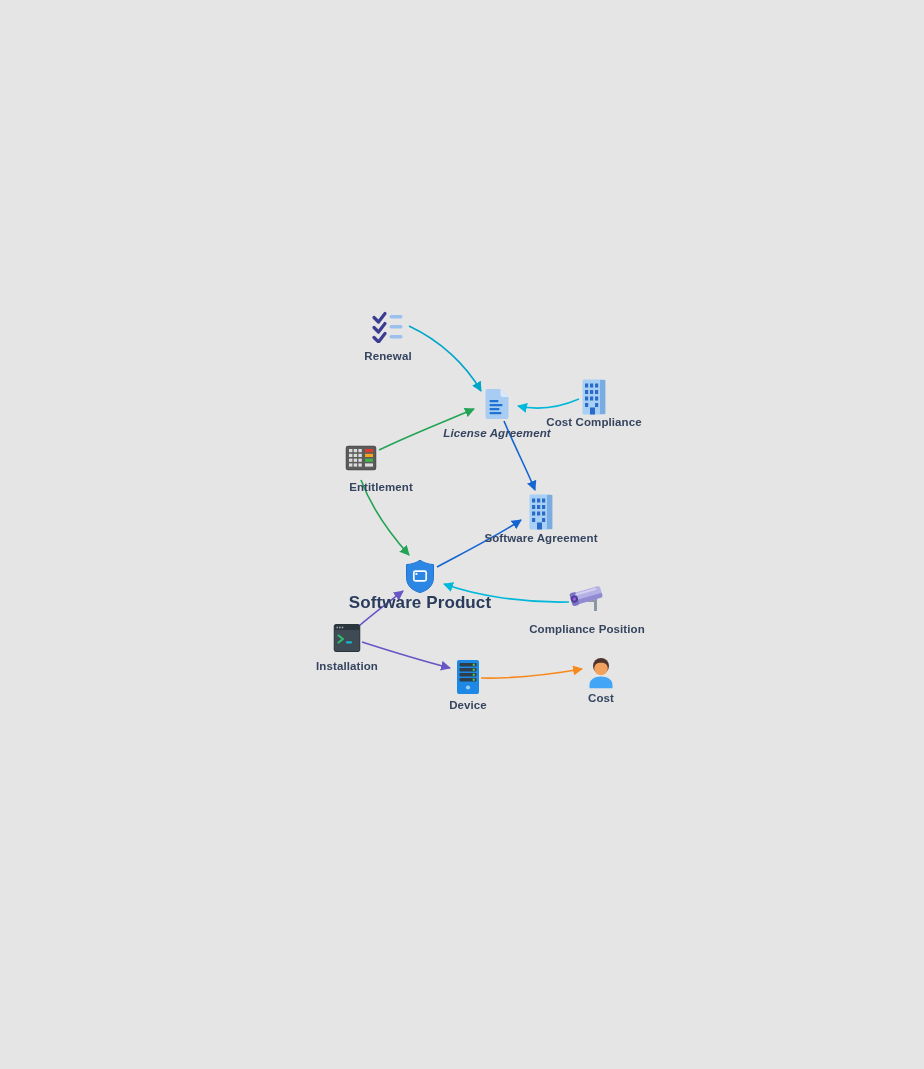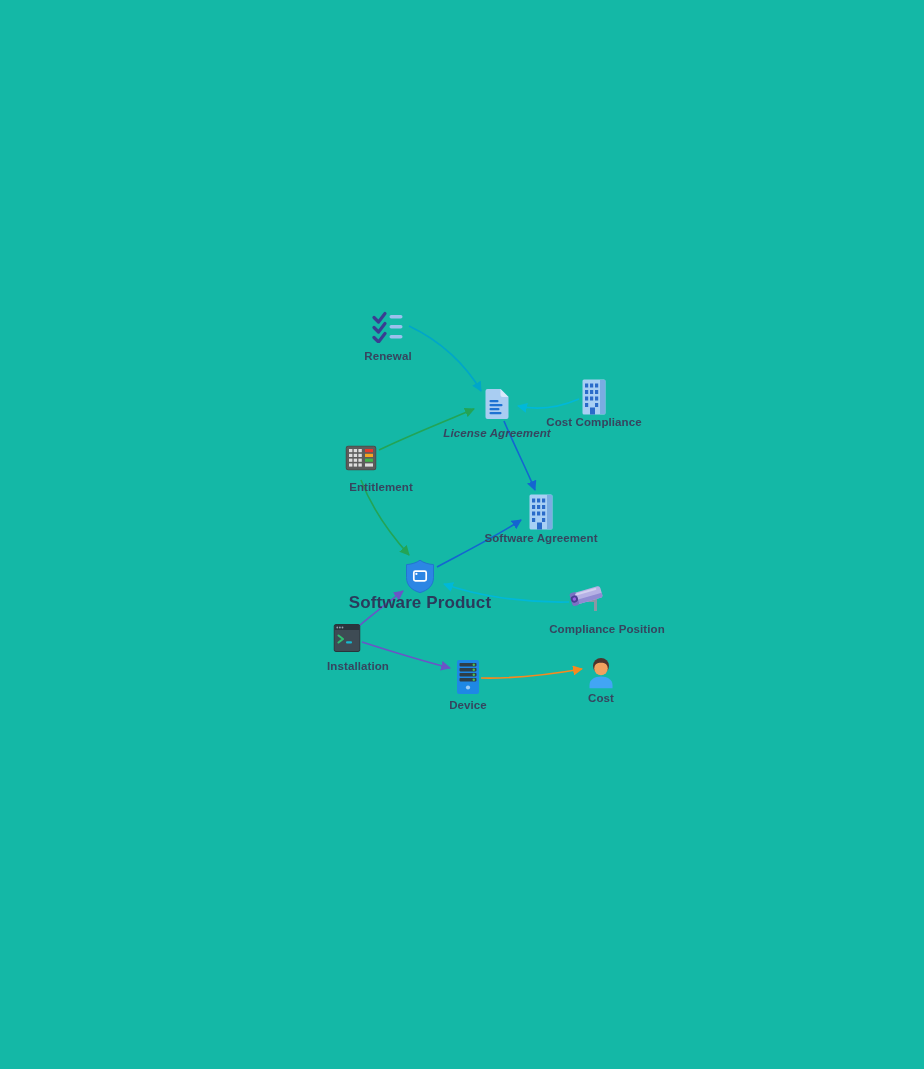--- a/index.html
+++ b/index.html
@@ -1,19 +1,19 @@
 <!DOCTYPE html>
 <html style="--label-color: #36455F; --label-selected: #2A3B5C;"><head>
 <meta charset="utf-8">
 <style>
   html,body{margin:0;padding:0;background:#000;}
   .stage{
     position:relative;
     width:924px;height:1069px;
-    background:#14b8a6;
+    background:#e5e5e5;
     overflow:hidden;
     font-family:"Liberation Sans", sans-serif;
   }
   .edges{position:absolute;left:0;top:0;width:924px;height:1069px;}
   .node{
     position:absolute;
     transform:translate(-50%,-50%);
     display:flex;align-items:center;justify-content:center;
     cursor:pointer;
   }
@@ -184,35 +184,35 @@
             <g transform="rotate(-16 20 11)">
               <rect x="5" y="4.5" width="30" height="12" rx="2.5" fill="#B6B1E5"></rect>
               <path d="M5 12 h30 v2 a2.5 2.5 0 0 1 -2.5 2.5 h-25 a2.5 2.5 0 0 1 -2.5 -2.5 z" fill="#918BD3"></path>
               <rect x="3.5" y="3.8" width="7" height="13.4" rx="2" fill="#7A72C4"></rect>
               <circle cx="7" cy="10.5" r="3.6" fill="#4A3F94"></circle>
               <circle cx="7" cy="10.5" r="1.7" fill="#9B5FE3"></circle>
               <rect x="9" y="5.5" width="22" height="2" rx="1" fill="#D3D0F0"></rect>
             </g>
           </svg></span>
       </div>
-      <div class="node-label" style="left: 587px; top: 629px; margin-left: 20px;">Compliance Position</div>
+      <div class="node-label" style="left: 587px; top: 629px;">Compliance Position</div>
       <div class="node" style="left: 347px; top: 638px;">
         <span class="icon"><svg width="27" height="28" viewBox="0 0 27 28" xmlns="http://www.w3.org/2000/svg">
             <rect x="0.5" y="0.5" width="26" height="27" rx="2" fill="#3E4B54" stroke="#29343B"></rect>
             <rect x="1" y="1" width="25" height="5" fill="#2A353D"></rect>
             <g fill="#94A2AE">
               <circle cx="3.8" cy="3.5" r="0.9"></circle>
               <circle cx="6.4" cy="3.5" r="0.9"></circle>
               <circle cx="9" cy="3.5" r="0.9"></circle>
             </g>
             <path d="M5 11.5 l4.5 3.5 L5 18.5" stroke="#2FBE71" stroke-width="2.1" fill="none" stroke-linecap="round" stroke-linejoin="round"></path>
             <rect x="12.5" y="17.3" width="6" height="2.1" rx="1" fill="#17B8CF"></rect>
           </svg></span>
       </div>
-      <div class="node-label" style="left: 358px; top: 666px;">Installation</div>
+      <div class="node-label" style="left: 347px; top: 666px;">Installation</div>
       <div class="node" style="left: 468px; top: 677px;">
         <span class="icon"><svg width="23" height="35" viewBox="0 0 23 35" xmlns="http://www.w3.org/2000/svg">
             <rect x="0.5" y="0.5" width="22" height="34" rx="2" fill="#1E88E5"></rect>
             <g fill="#2F3E48">
               <rect x="3" y="3.5" width="17" height="3.4" rx="0.8"></rect>
               <rect x="3" y="8.5" width="17" height="3.4" rx="0.8"></rect>
               <rect x="3" y="13.5" width="17" height="3.4" rx="0.8"></rect>
               <rect x="3" y="18.5" width="17" height="3.4" rx="0.8"></rect>
             </g>
             <g fill="#4CC24F">

